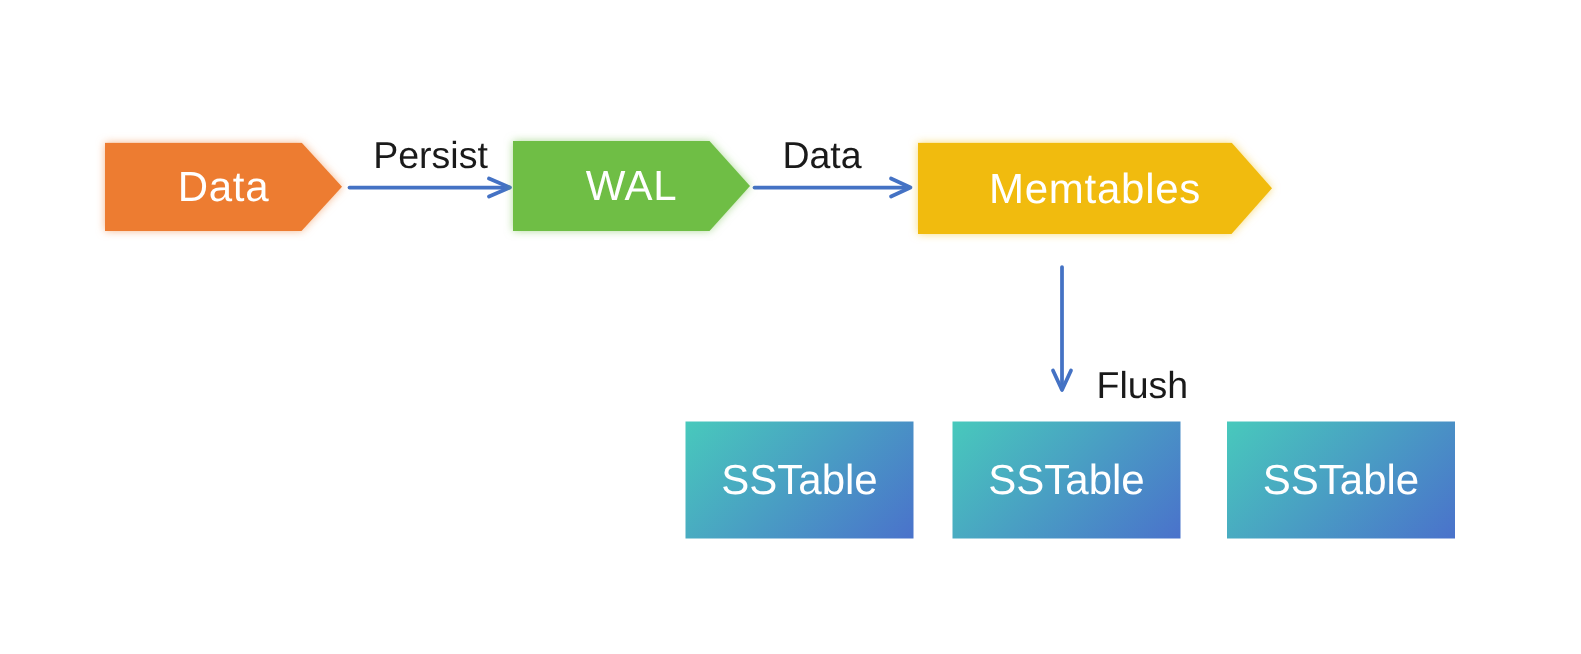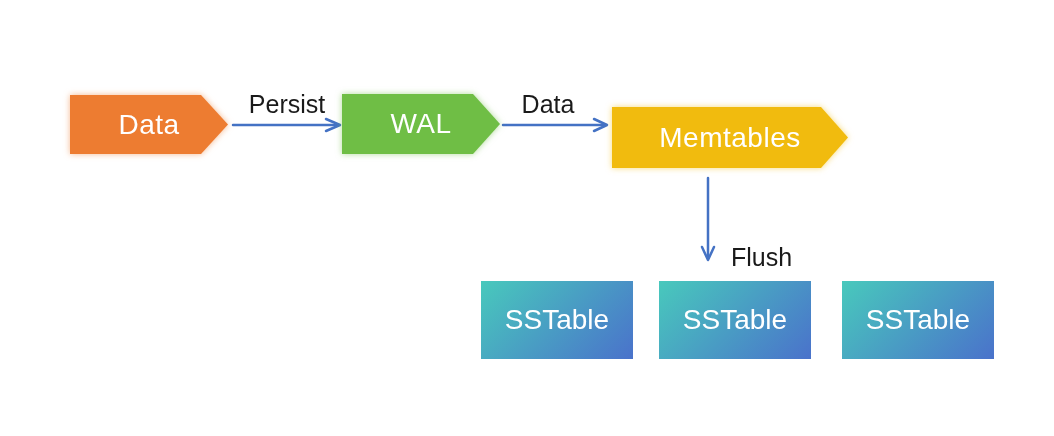--- a/index.html
+++ b/index.html
@@ -24,39 +24,38 @@
   .pent {
     clip-path: polygon(0 0, calc(100% - 27px) 0, 100% 50%, calc(100% - 27px) 100%, 0 100%);
     width: 100%; height: 100%;
     display: flex; align-items: center; justify-content: center;
     color: #ffffff;
     font-size: 28px;
     letter-spacing: 0.5px;
   }
   .pent-data      { background: #ED7C31; }
   .pent-wal       { background: #6FBE45; }
-  .pent-memtables { background: #F1BB0E; margin-top: 12px; }
+  .pent-memtables { background: #F1BB0E; }
 
   
   .flow-label {
     position: absolute;
     font-size: 25px;
     color: #1a1a1a;
     white-space: nowrap;
   }
 
   
   .sst {
     position: absolute;
     width: 152px; height: 78px;
     background: linear-gradient(135deg, #48C9BC 0%, #4A72CB 100%);
     display: flex; align-items: center; justify-content: center;
     color: #ffffff;
     font-size: 28px;
-    margin-left: 24px;
   }
 
   svg.arrows { position: absolute; left: 0; top: 0; width: 1054px; height: 436px; pointer-events: none; }
   svg.arrows path, svg.arrows line { stroke: #4472C4; stroke-width: 2.5; fill: none; stroke-linecap: round; stroke-linejoin: round; }
 </style>
 </head>
 <body>
 
 <div class="canvas">
 

